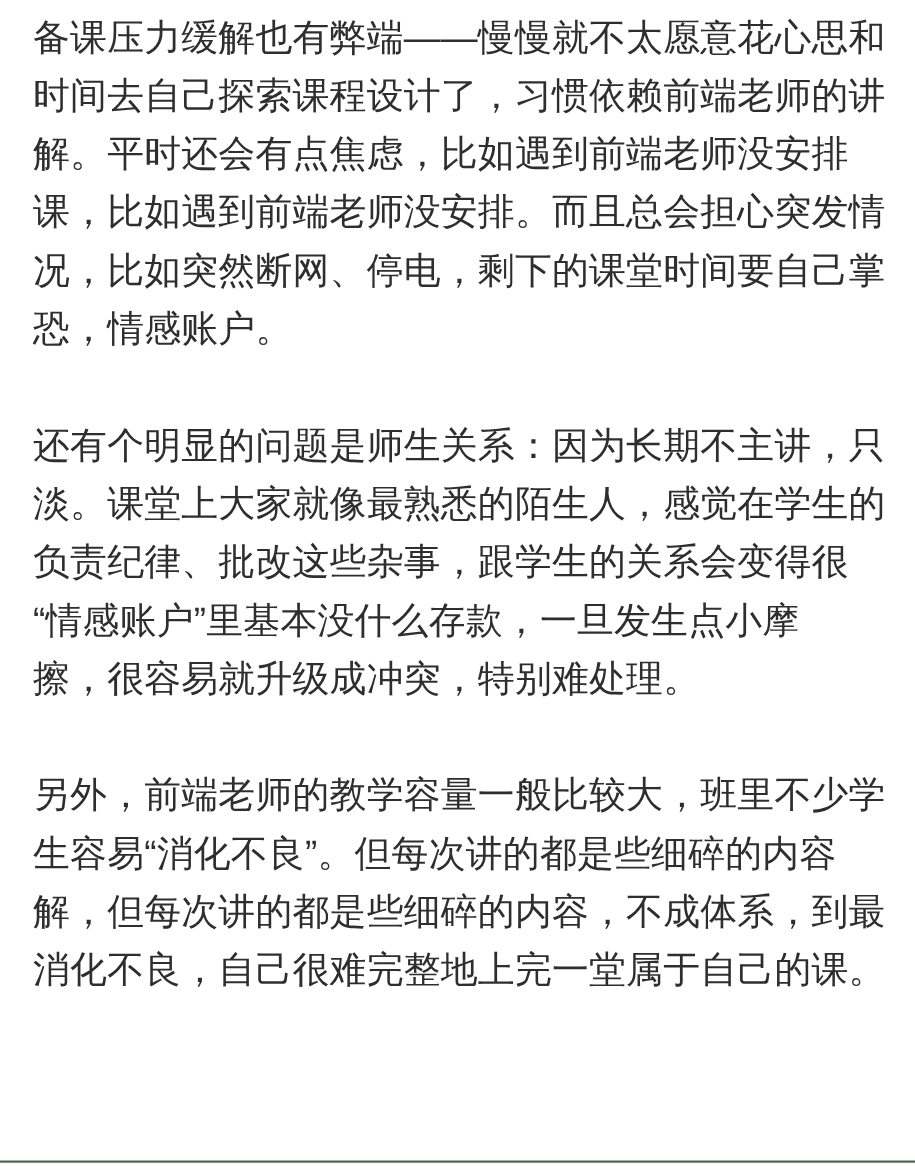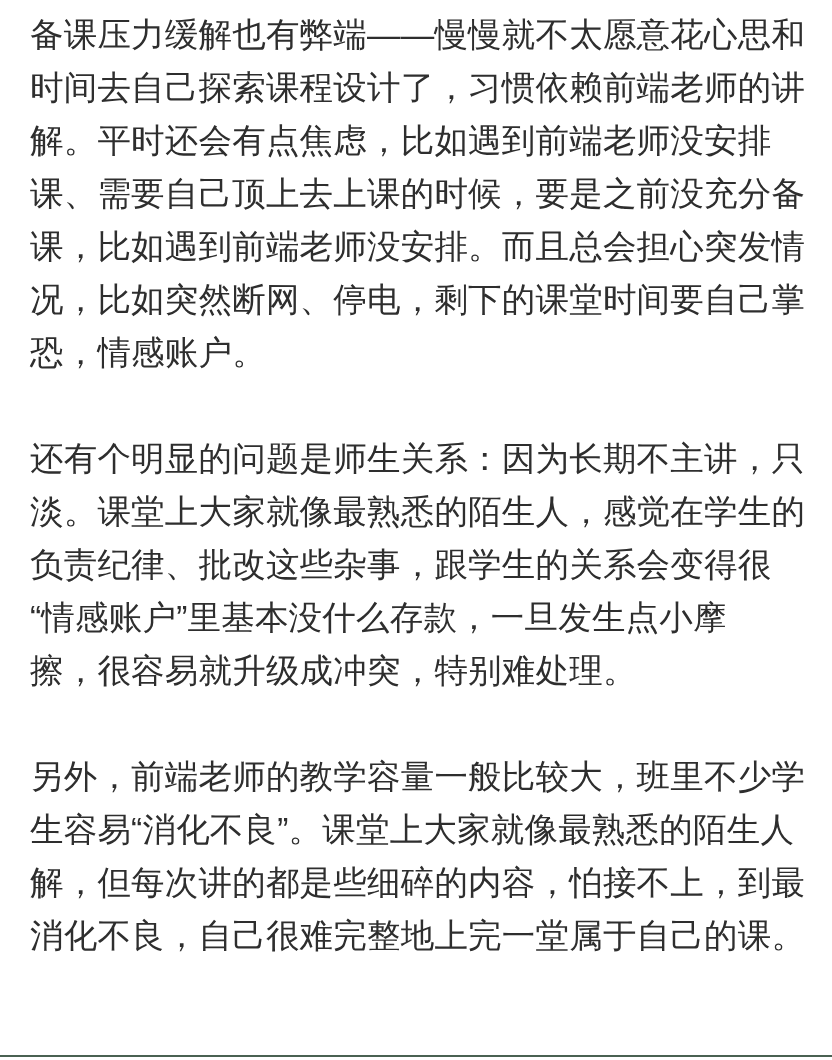--- a/index.html
+++ b/index.html
@@ -59,38 +59,37 @@
 </head>
 <body>
 
 <div class="page">
   <div class="content">
 
     <div class="para">
       <div class="line">备课压力缓解也有弊端——慢慢就不太愿意花心思和</div>
       <div class="line">时间去自己探索课程设计了，习惯依赖前端老师的讲</div>
       <div class="line">解。平时还会有点焦虑，比如遇到前端老师没安排</div>
-      <div class="line">课、需要自己顶上去上课的时候，要是之前没充分备</div>
       <div class="line">课，比如遇到前端老师没安排。而且总会担心突发情</div>
       <div class="line">况，比如突然断网、停电，剩下的课堂时间要自己掌</div>
       <div class="line">恐，情感账户。</div>
     </div>
 
     <div class="para">
       <div class="line">还有个明显的问题是师生关系：因为长期不主讲，只</div>
       <div class="line">淡。课堂上大家就像最熟悉的陌生人，感觉在学生的</div>
       <div class="line">负责纪律、批改这些杂事，跟学生的关系会变得很</div>
       <div class="line">“情感账户”里基本没什么存款，一旦发生点小摩</div>
       <div class="line">擦，很容易就升级成冲突，特别难处理。</div>
     </div>
 
     <div class="para">
       <div class="line">另外，前端老师的教学容量一般比较大，班里不少学</div>
-      <div class="line">生容易“消化不良”。课堂上大家就像最熟悉的陌生人</div>
-      <div class="line">解，但每次讲的都是些细碎的内容，怕接不上，到最</div>
+      <div class="line">生容易“消化不良”。但每次讲的都是些细碎的内容</div>
+      <div class="line">解，但每次讲的都是些细碎的内容，不成体系，到最</div>
       <div class="line">消化不良，自己很难完整地上完一堂属于自己的课。</div>
     </div>
 
   </div>
 
   <div class="edge-right"></div>
   <div class="edge-bottom"></div>
 </div>
 
 </body></html>

